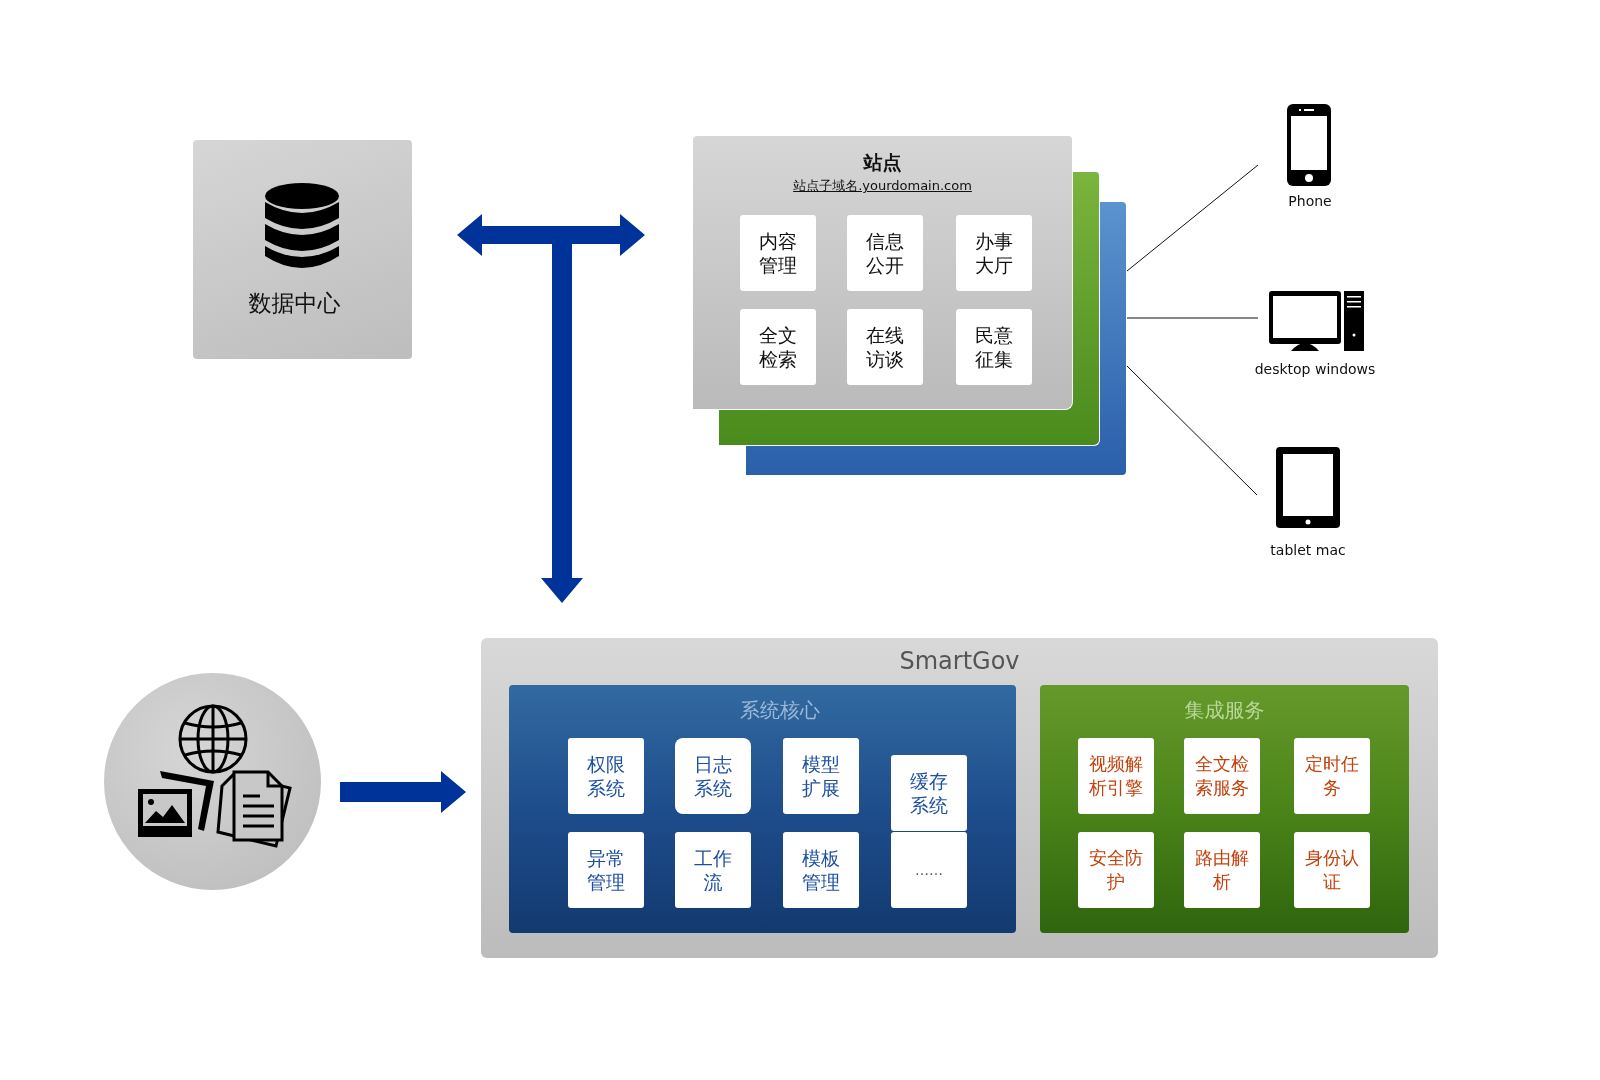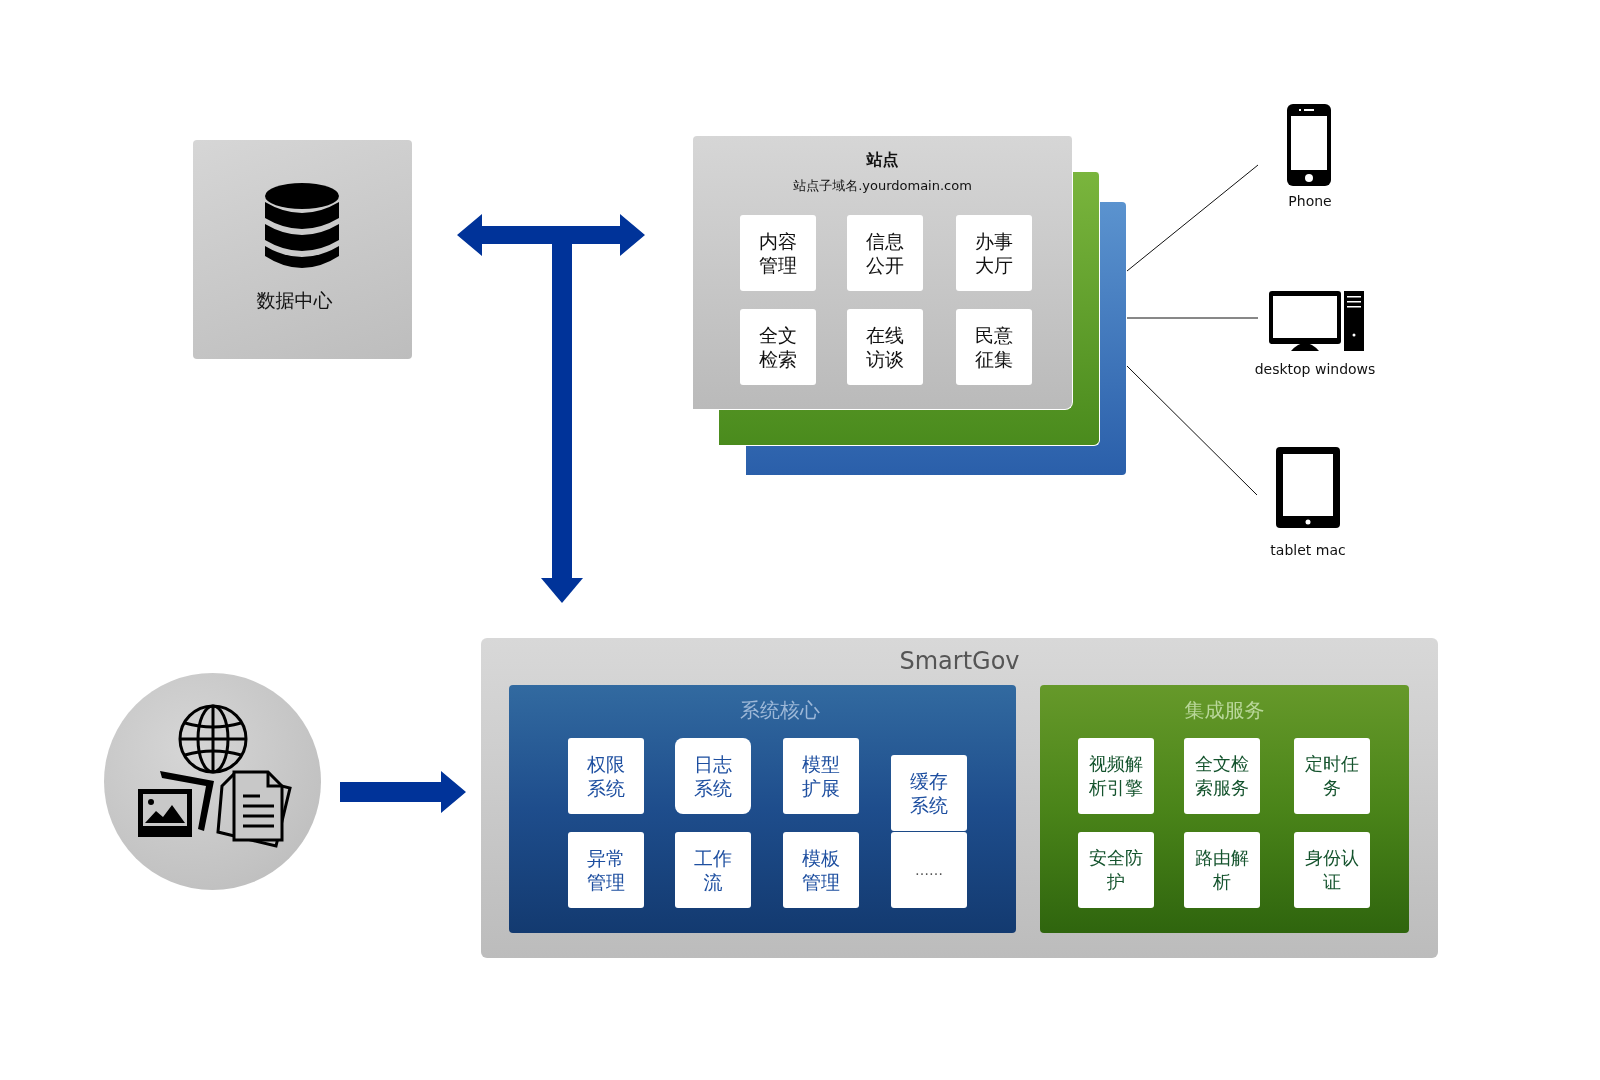--- a/index.html
+++ b/index.html
@@ -4,34 +4,34 @@
 <style>
   html, body { margin:0; padding:0; background:#ffffff; }
   body { width:1600px; height:1080px; position:relative; overflow:hidden;
          font-family:"DejaVu Sans", sans-serif; color:#111; }
   .abs { position:absolute; }
 
   
   .datacenter { left:193px; top:140px; width:219px; height:219px; border-radius:4px;
     background:linear-gradient(160deg,#d6d6d6 0%,#bdbdbd 100%); }
   .datacenter .db-icon { position:absolute; left:70px; top:42px; width:78px; height:88px; }
-  .datacenter .label { position:absolute; left:0; right:16px; top:148px; text-align:center; font-size:19px; color:#111; }
+  .datacenter .label { position:absolute; left:0; right:16px; top:148px; text-align:center; font-size:23px; color:#111; }
 
   
   .arrows { left:0; top:0; width:1600px; height:1080px; pointer-events:none; }
 
   
   .site-blue { left:746px; top:202px; width:380px; height:273px; border-radius:0 4px 4px 0;
     background:linear-gradient(180deg,#5b93cf 0%,#2a5faa 100%); }
   .site-green { left:719px; top:172px; width:380px; height:273px; border-radius:0 4px 6px 0;
     background:linear-gradient(180deg,#7ab53d 0%,#4a8b1d 100%); border-right:1px solid #fff; border-bottom:1px solid #fff; }
   .site-main { left:693px; top:136px; width:379px; height:273px; border-radius:4px 4px 8px 0;
     background:linear-gradient(180deg,#d6d6d6 0%,#bababa 100%); border-right:1px solid #fff; border-bottom:1px solid #fff; }
-  .site-title { position:absolute; left:0; right:0; top:14px; text-align:center; font-size:16px; font-weight:bold; color:#111; }
-  .site-sub { position:absolute; left:0; right:0; top:41px; text-align:center; font-size:13px; color:#111; }
+  .site-title { position:absolute; left:0; right:0; top:14px; text-align:center; font-size:19px; font-weight:bold; color:#111; }
+  .site-sub { position:absolute; left:0; right:0; top:41px; text-align:center; font-size:13px; color:#111;text-decoration:underline; }
   .tile { position:absolute; width:76px; height:76px; background:#fff; border-radius:3px;
     display:flex; align-items:center; justify-content:center; text-align:center;
     font-size:19px; line-height:24px; padding:12px 10px; box-sizing:border-box; }
   .site-main .tile { color:#111; }
 
   
   .device-label { font-size:14px; color:#111; text-align:center; }
 
   
   .globe-circle { left:104px; top:673px; width:217px; height:217px; border-radius:50%;
@@ -41,21 +41,21 @@
   .smartgov { left:481px; top:638px; width:957px; height:320px; border-radius:6px;
     background:linear-gradient(180deg,#d8d8d8 0%,#bcbcbc 100%); }
   .smartgov-title { position:absolute; left:0; right:0; top:9px; text-align:center; font-size:24px; color:#555; }
   .core { position:absolute; left:28px; top:47px; width:507px; height:248px; border-radius:4px;
     background:linear-gradient(180deg,#326aa0 0%,#1e4d8c 50%,#133a70 100%); }
   .core-title { position:absolute; left:0; right:0; top:12px; text-align:center; font-size:20px; color:#9db8d8;margin-left:35px; }
   .core .tile { color:#1e4fa0; }
   .integ { position:absolute; left:559px; top:47px; width:369px; height:248px; border-radius:4px;
     background:linear-gradient(180deg,#66992a 0%,#4a8419 50%,#2f650e 100%);font-family:Liberation Serif, serif; }
   .integ-title { position:absolute; left:0; right:0; top:12px; text-align:center; font-size:20px; color:#b9d79a; }
-  .integ .tile { color:#14532d; font-size:18px; }
+  .integ .tile { color:#c2410c; font-size:18px; }
 </style>
 </head>
 <body>
 
 <div class="abs datacenter">
   <svg class="db-icon" viewBox="0 0 78 88">
     <ellipse cx="39" cy="14" rx="37" ry="13" fill="#000"></ellipse>
     <path d="M2 20 Q39 42 76 20 L76 36 Q39 58 2 36 Z" fill="#000"></path>
     <path d="M2 42 Q39 64 76 42 L76 58 Q39 80 2 58 Z" fill="#000"></path>
     <path d="M2 64 Q39 86 76 64 L76 74 Q39 98 2 74 Z" fill="#000"></path>

